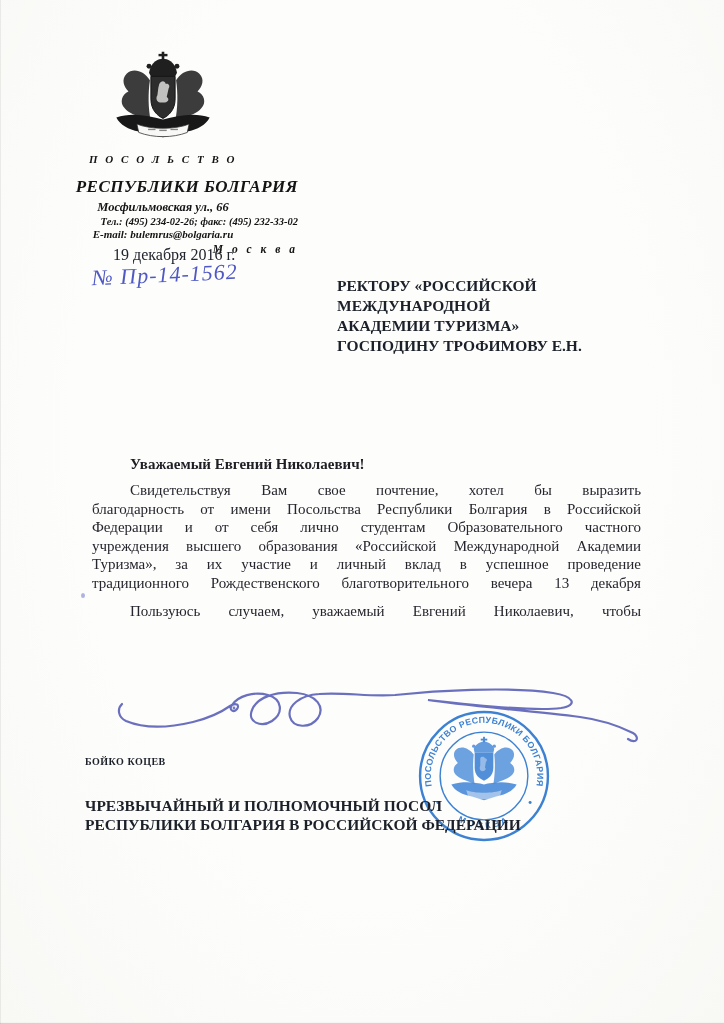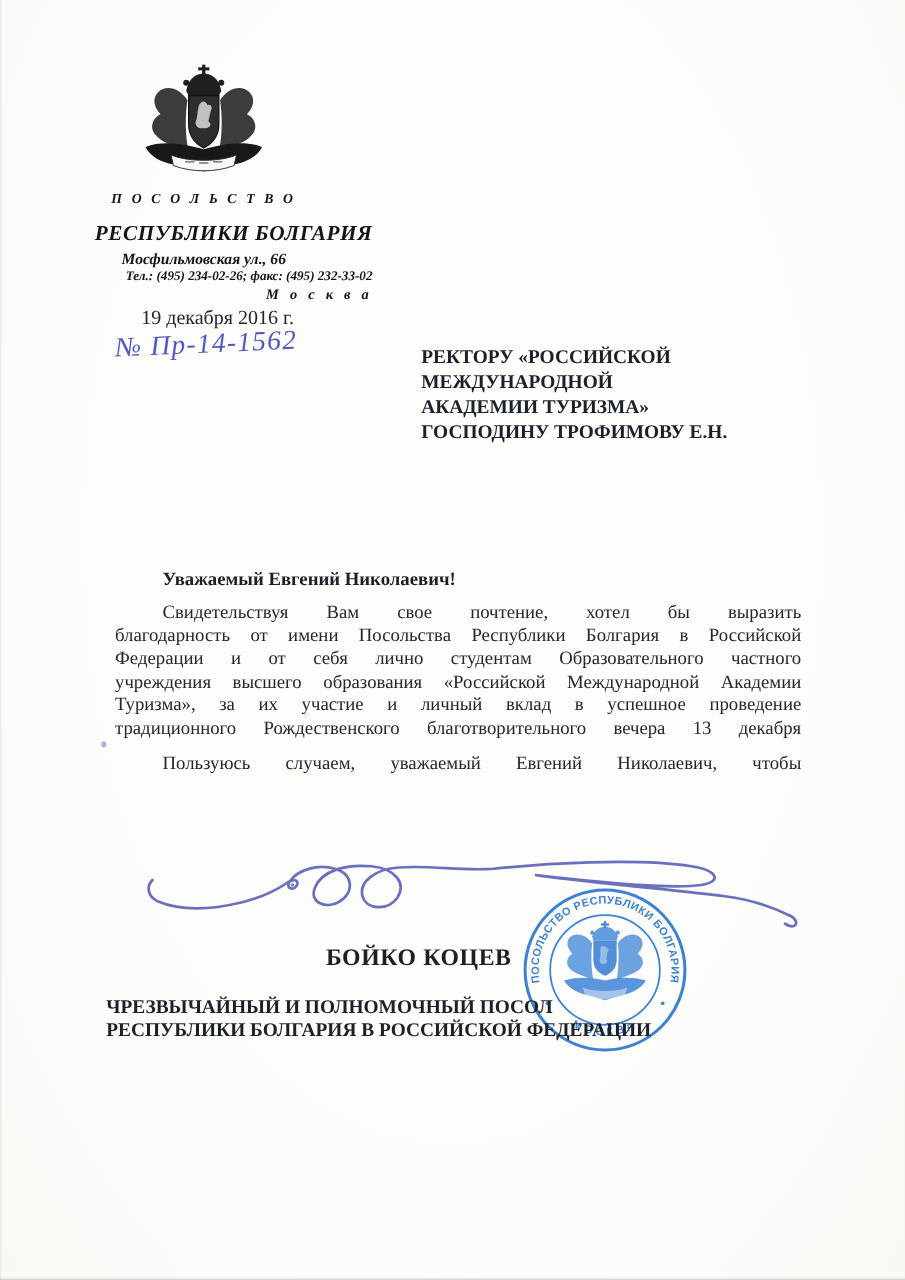--- a/index.html
+++ b/index.html
@@ -76,21 +76,21 @@
   }
 
   
   .signature-svg { position: absolute; left: 113px; top: 684px; }
   .stamp-svg {
     position: absolute; left: 414px; top: 706px;
     mix-blend-mode: multiply; opacity: .93;
   }
   .amb-name {
     position: absolute; left: 85px; top: 756px; width: 500px;
-    text-align: center; font-size: 19px; font-weight: bold;
+    text-align: left; font-size: 10px; font-weight: bold;
     letter-spacing: .5px; color: #1c2028;
   }
   .amb-title {
     position: absolute; left: 85px; top: 797px; width: 500px;
     text-align: left; font-size: 15.5px; font-weight: bold;
     line-height: 18.5px; color: #1c2028;
   }
   .amb-title div { white-space: nowrap; }
 
   .stamp-text {
@@ -122,20 +122,21 @@
       <g fill="#555" opacity="0.7">
         <rect x="44" y="84" width="8" height="1.5"></rect>
         <rect x="56" y="85" width="8" height="1.5"></rect>
         <rect x="68" y="84" width="8" height="1.5"></rect>
       </g>
     </svg>
     <div class="lh-org1">П О С О Л Ь С Т В О</div>
     <div class="lh-org2">РЕСПУБЛИКИ БОЛГАРИЯ</div>
     <div class="lh-addr">Мосфильмовская ул., 66</div>
     <div class="lh-phone">Тел.: (495) 234-02-26; факс: (495) 232-33-02</div>
+    <div class="lh-email">E-mail: bulemrus@bolgaria.ru</div>
     <div class="lh-city">М о с к в а</div>
   </div>
 
   <div class="date-line">19 декабря 2016 г.</div>
   <div class="ref-number">№ Пр-14-1562</div>
 
   <div class="recipient">
     <div>РЕКТОРУ «РОССИЙСКОЙ</div>
     <div>МЕЖДУНАРОДНОЙ</div>
     <div>АКАДЕМИИ ТУРИЗМА»</div>

